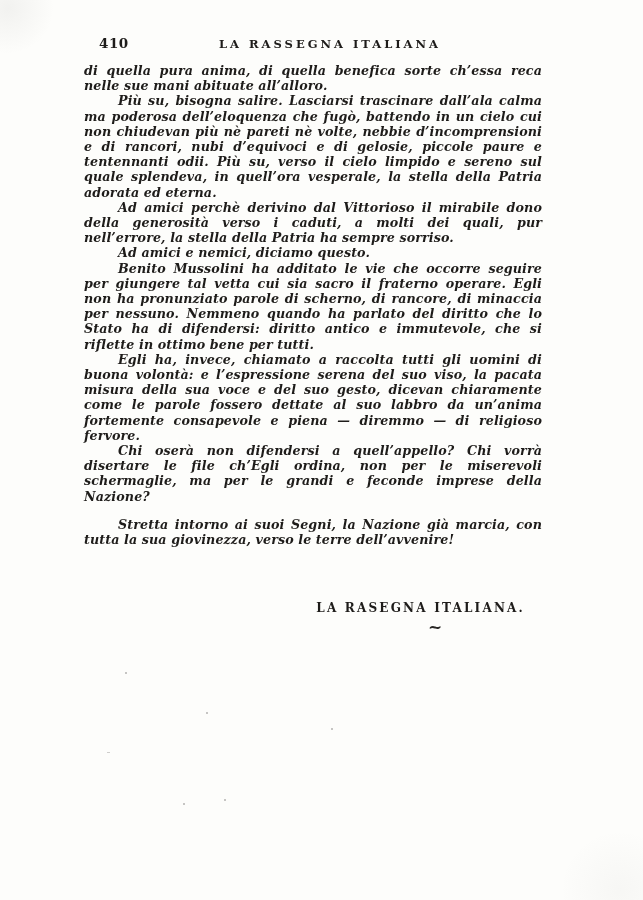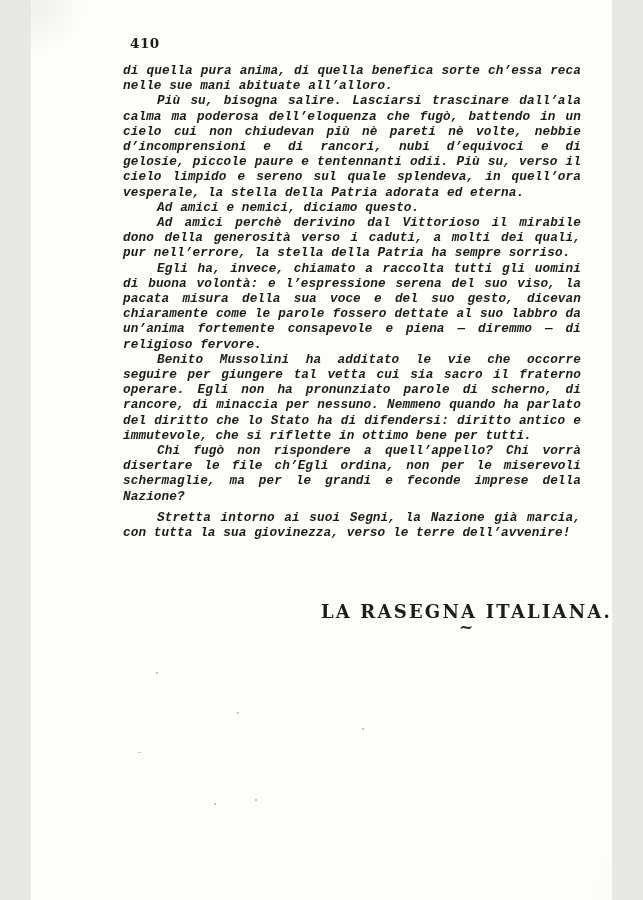--- a/index.html
+++ b/index.html
@@ -2,21 +2,21 @@
 <html><head>
 <meta charset="utf-8">
 <style>
   html, body {
     margin: 0;
     padding: 0;
     background: #e8e8e6;
   }
   .page {
     position: relative;
-    width: 581px;
+    width: 643px;
     height: 900px;
     margin: 0 auto;
     background:
       radial-gradient(circle at 8px 8px, rgba(90,90,88,0.07), rgba(0,0,0,0) 46px),
       radial-gradient(circle at 620px 890px, rgba(90,90,88,0.04), rgba(0,0,0,0) 60px),
       #fdfdfb;
     overflow: hidden;
     color: #1e1c1a;
     font-family: "DejaVu Serif", "Liberation Serif", serif;
   }
@@ -41,48 +41,48 @@
     top: 1.5px;
     transform: translateX(-50%);
     font-size: 11.5px;
     font-weight: 600;
     letter-spacing: 3px;
     white-space: nowrap;
   }
   .body-text {
     position: absolute;
     top: 63px;
-    left: 92px;
+    left: 84px;
     width: 458px;
-    font-family: Liberation Mono, monospace;
   }
   .para {
     margin: 0;
     font-style: italic;
     font-weight: 600;
     font-size: 12.7px;
     line-height: 15.2px;
     text-align: justify;
     text-indent: 34px;
     letter-spacing: 0.1px;
   }
   .para.no-indent {
     text-indent: 0;
   }
   .para.closing {
-    margin-top: 6px;
+    margin-top: 13px;
   }
   .signature {
     position: absolute;
     top: 601px;
     left: 0;
     width: 100%;
     text-align: right;
+    padding-right: 118px;
     box-sizing: border-box;
-    font-size: 18px;
+    font-size: 12px;
     font-weight: 600;
     letter-spacing: 2.2px;
     white-space: nowrap;
   }
   .signature-mark {
     position: absolute;
     top: 617px;
     left: 428px;
     font-size: 17px;
     font-weight: 700;
@@ -102,30 +102,31 @@
   .speck.s5 { left: 183px; top: 803px; }
   .speck.s6 { left: 224px; top: 799px; }
 </style>
 </head>
 <body>
 
 <div class="page">
 
   <header class="running-head">
     <span class="page-number">410</span>
+    <span class="running-title">LA RASSEGNA ITALIANA</span>
   </header>
 
   <main class="body-text">
     <p class="para no-indent">di quella pura anima, di quella benefica sorte ch’essa reca nelle sue mani abituate all’alloro.</p>
     <p class="para">Più su, bisogna salire. Lasciarsi trascinare dall’ala calma ma poderosa dell’eloquenza che fugò, battendo in un cielo cui non chiudevan più nè pareti nè volte, nebbie d’incomprensioni e di rancori, nubi d’equivoci e di gelosie, piccole paure e tentennanti odii. Più su, verso il cielo limpido e sereno sul quale splendeva, in quell’ora vesperale, la stella della Patria adorata ed eterna.</p>
+    <p class="para">Ad amici perchè derivino dal Vittorioso il mirabile dono della generosità verso i caduti, a molti dei quali, pur nell’errore, la stella della Patria ha sempre sorriso.</p>
     <p class="para">Ad amici e nemici, diciamo questo.</p>
-    <p class="para">Ad amici perchè derivino dal Vittorioso il mirabile dono della generosità verso i caduti, a molti dei quali, pur nell’errore, la stella della Patria ha sempre sorriso.</p>
+    <p class="para">Benito Mussolini ha additato le vie che occorre seguire per giungere tal vetta cui sia sacro il fraterno operare. Egli non ha pronunziato parole di scherno, di rancore, di minaccia per nessuno. Nemmeno quando ha parlato del diritto che lo Stato ha di difendersi: diritto antico e immutevole, che si riflette in ottimo bene per tutti.</p>
     <p class="para">Egli ha, invece, chiamato a raccolta tutti gli uomini di buona volontà: e l’espressione serena del suo viso, la pacata misura della sua voce e del suo gesto, dicevan chiaramente come le parole fossero dettate al suo labbro da un’anima fortemente consapevole e piena — diremmo — di religioso fervore.</p>
-    <p class="para">Benito Mussolini ha additato le vie che occorre seguire per giungere tal vetta cui sia sacro il fraterno operare. Egli non ha pronunziato parole di scherno, di rancore, di minaccia per nessuno. Nemmeno quando ha parlato del diritto che lo Stato ha di difendersi: diritto antico e immutevole, che si riflette in ottimo bene per tutti.</p>
-    <p class="para">Chi fugò non rispondere a quell’appello? Chi vorrà disertare le file ch’Egli ordina, non per le miserevoli schermaglie, ma per le grandi e feconde imprese della Nazione?</p>
+    <p class="para">Chi oserà non difendersi a quell’appello? Chi vorrà disertare le file ch’Egli ordina, non per le miserevoli schermaglie, ma per le grandi e feconde imprese della Nazione?</p>
     <p class="para closing">Stretta intorno ai suoi Segni, la Nazione già marcia, con tutta la sua giovinezza, verso le terre dell’avvenire!</p>
   </main>
 
   <div class="signature">LA RASEGNA ITALIANA.</div>
 
   <div class="signature-mark">~</div>
 
   <span class="speck s1"></span>
   <span class="speck s2"></span>
   <span class="speck s3"></span>

